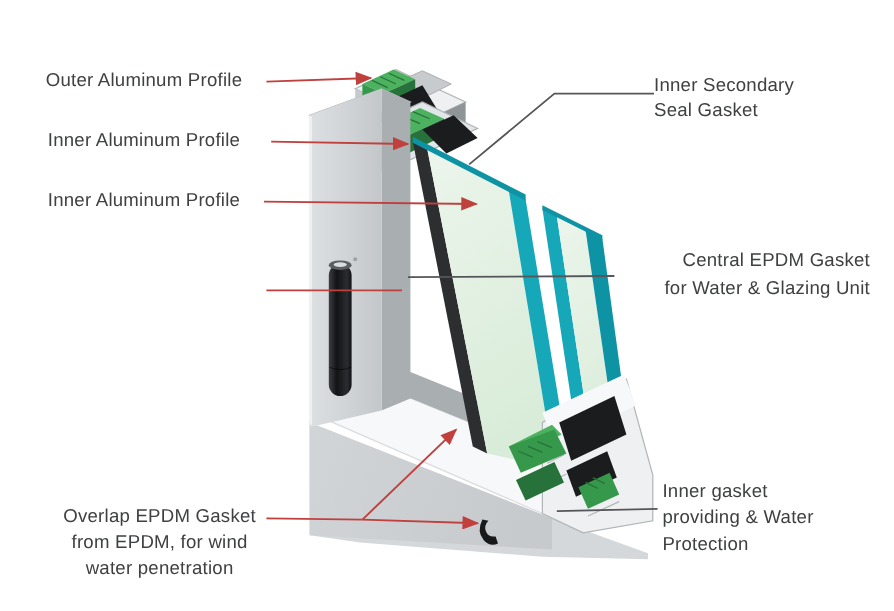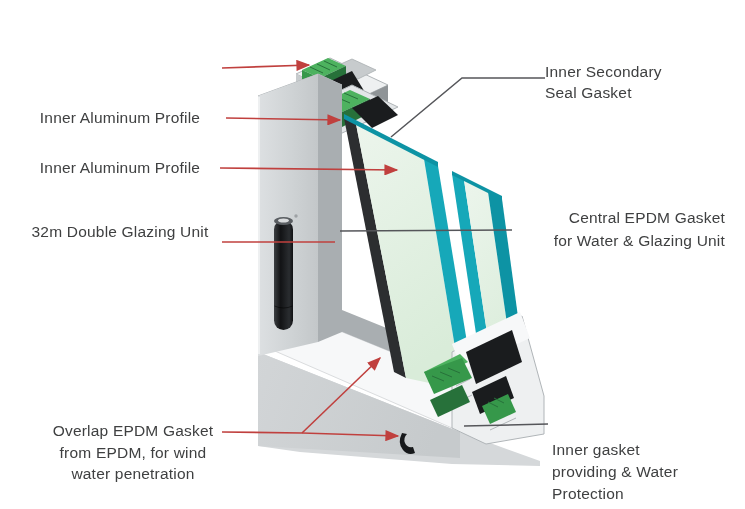--- a/index.html
+++ b/index.html
@@ -10,21 +10,21 @@
     position:absolute;
     font-size:15.5px;
     color:var(--label-text,#3f4041);
     white-space:pre-line;
     line-height:20px;
     letter-spacing:.2px;
   }
   .lbl-left{left:20px;width:200px;text-align:center;}
   .lbl-r1{left:545px;width:150px;text-align:left;line-height:21px;}
   .lbl-r2{left:510px;width:215px;text-align:right;line-height:23px;}
-  .lbl-r3{left:552px;width:170px;text-align:left;line-height:22px;margin-top:40px;}
+  .lbl-r3{left:552px;width:170px;text-align:left;line-height:22px;}
   .lbl-bl{left:33px;width:200px;text-align:center;line-height:21.5px;}
 
   
   .f-light{fill:var(--frame-light);}
   .f-light2{fill:var(--frame-light2);}
   .f-mid{fill:var(--frame-mid);}
   .f-dark{fill:var(--frame-dark);}
   .f-cut{fill:var(--cut-face);stroke:var(--chamber-line);stroke-width:1;}
   .f-cut2{fill:var(--cut-face2);stroke:var(--chamber-line);stroke-width:1;}
   .f-white{fill:var(--sill-white);}
@@ -158,23 +158,23 @@
       <line class="ln-red" x1="222" y1="242" x2="335" y2="242"></line>
       <polyline class="ln-red" points="222,432 302,433"></polyline>
       <line class="ln-red" x1="302" y1="433" x2="380" y2="358" marker-end="url(#arr)"></line>
       <line class="ln-red" x1="302" y1="433" x2="398" y2="436" marker-end="url(#arr)"></line>
       <polyline class="ln-gray" points="545,78 462,78 391,137"></polyline>
       <line class="ln-gray" x1="512" y1="230" x2="340" y2="231"></line>
       <line class="ln-gray" x1="548" y1="424" x2="464" y2="426"></line>
     </g>
   </svg>
 
+  <div class="label lbl-left" style="top:58px">Outer Aluminum Profile</div>
   <div class="label lbl-left" style="top:108px">Inner Aluminum Profile</div>
   <div class="label lbl-left" style="top:158px">Inner Aluminum Profile</div>
-  <div class="label lbl-left" style="top:222px">32m Double Glazing Unit</div>
   <div class="label lbl-bl" style="top:420px">Overlap EPDM Gasket
 from EPDM, for wind
 water penetration</div>
   <div class="label lbl-r1" style="top:61px">Inner Secondary
 Seal Gasket</div>
   <div class="label lbl-r2" style="top:206px">Central EPDM Gasket
 for Water &amp; Glazing Unit</div>
   <div class="label lbl-r3" style="top:399px">Inner gasket
 providing &amp; Water
 Protection</div>

